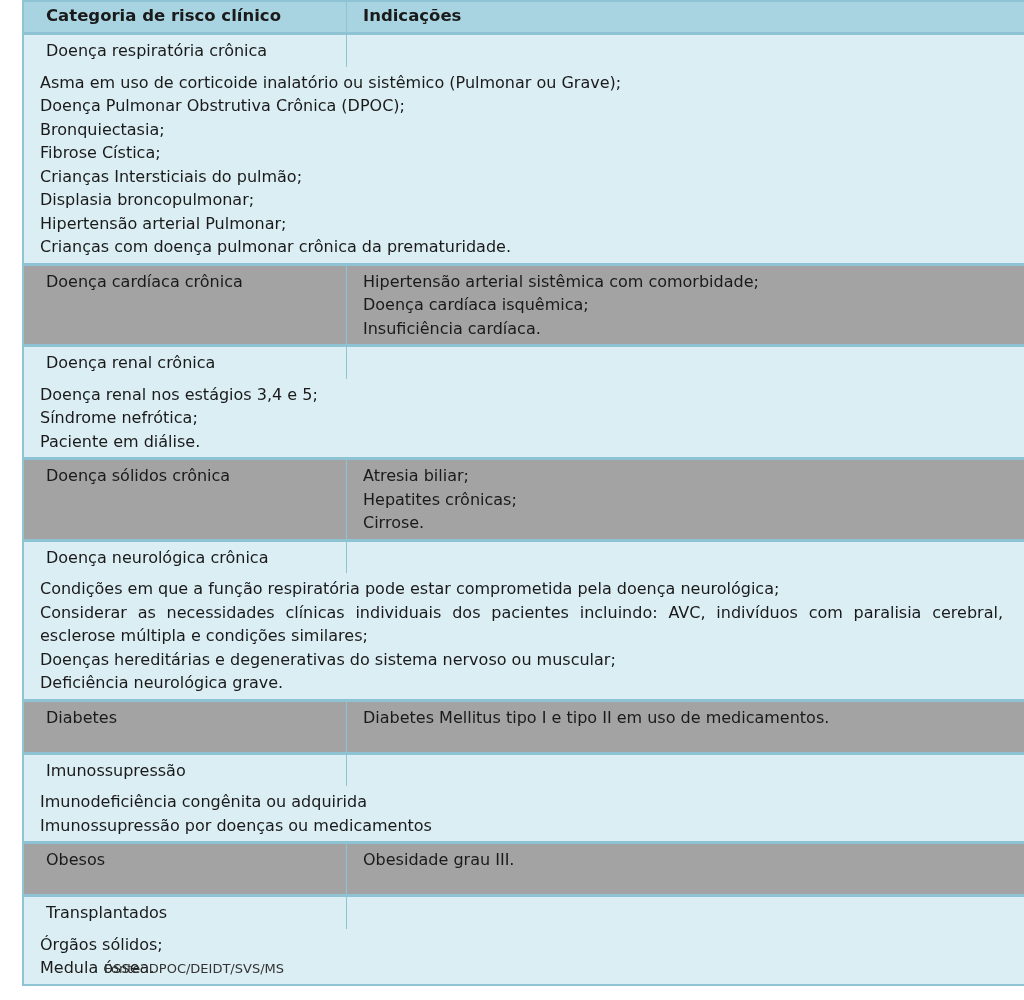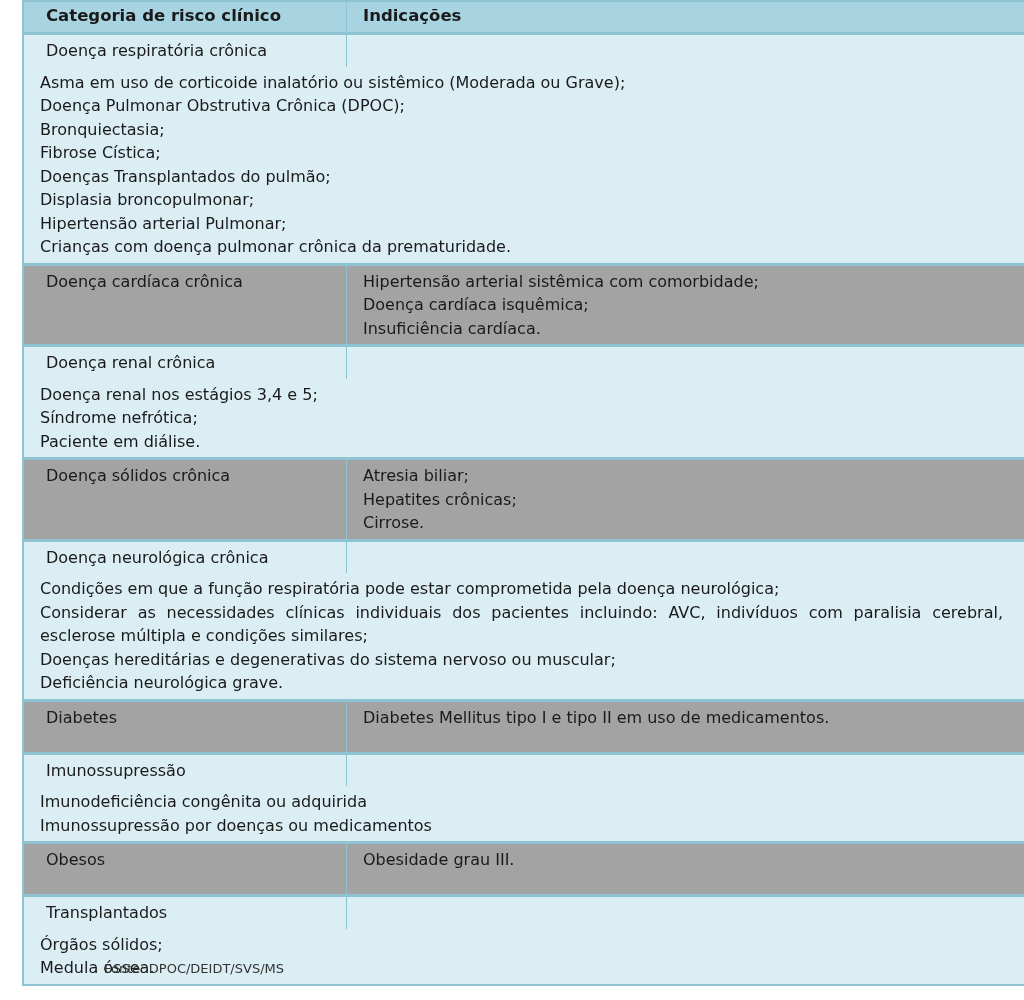--- a/index.html
+++ b/index.html
@@ -25,25 +25,25 @@
 
 <div class="tbl">
   <div class="row head">
     <div class="c1">Categoria de risco clínico</div>
     <div class="c2">Indicações</div>
   </div>
   <div id="rows">
       <div class="row light">
         <div class="c1">Doença respiratória crônica</div>
         <div class="c2">
-          <span class="line">Asma em uso de corticoide inalatório ou sistêmico (Moderada ou Grave);</span>
+          <span class="line">Asma em uso de corticoide inalatório ou sistêmico (Pulmonar ou Grave);</span>
           <span class="line">Doença Pulmonar Obstrutiva Crônica (DPOC);</span>
           <span class="line">Bronquiectasia;</span>
           <span class="line">Fibrose Cística;</span>
-          <span class="line">Doenças Transplantados do pulmão;</span>
+          <span class="line">Crianças Intersticiais do pulmão;</span>
           <span class="line">Displasia broncopulmonar;</span>
           <span class="line">Hipertensão arterial Pulmonar;</span>
           <span class="line">Crianças com doença pulmonar crônica da prematuridade.</span>
         </div>
       </div>
       <div class="row dark">
         <div class="c1">Doença cardíaca crônica</div>
         <div class="c2">
           <span class="line">Hipertensão arterial sistêmica com comorbidade;</span>
           <span class="line">Doença cardíaca isquêmica;</span>

